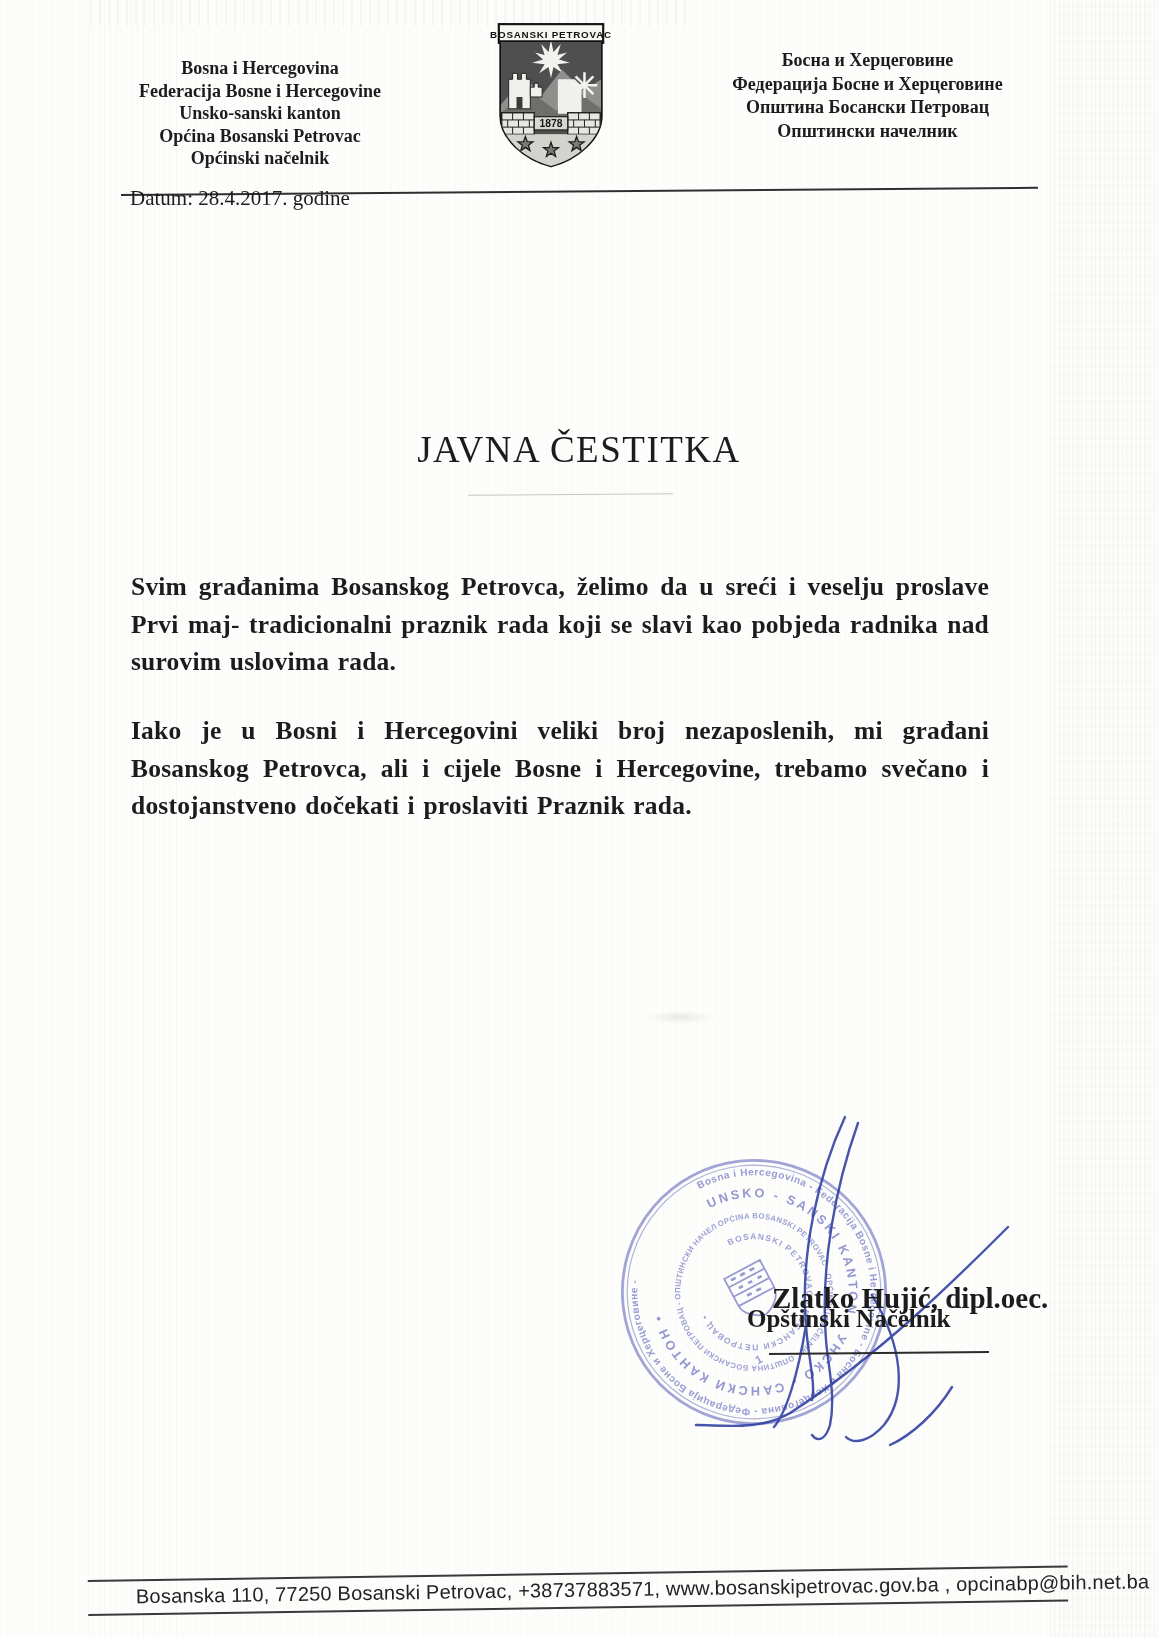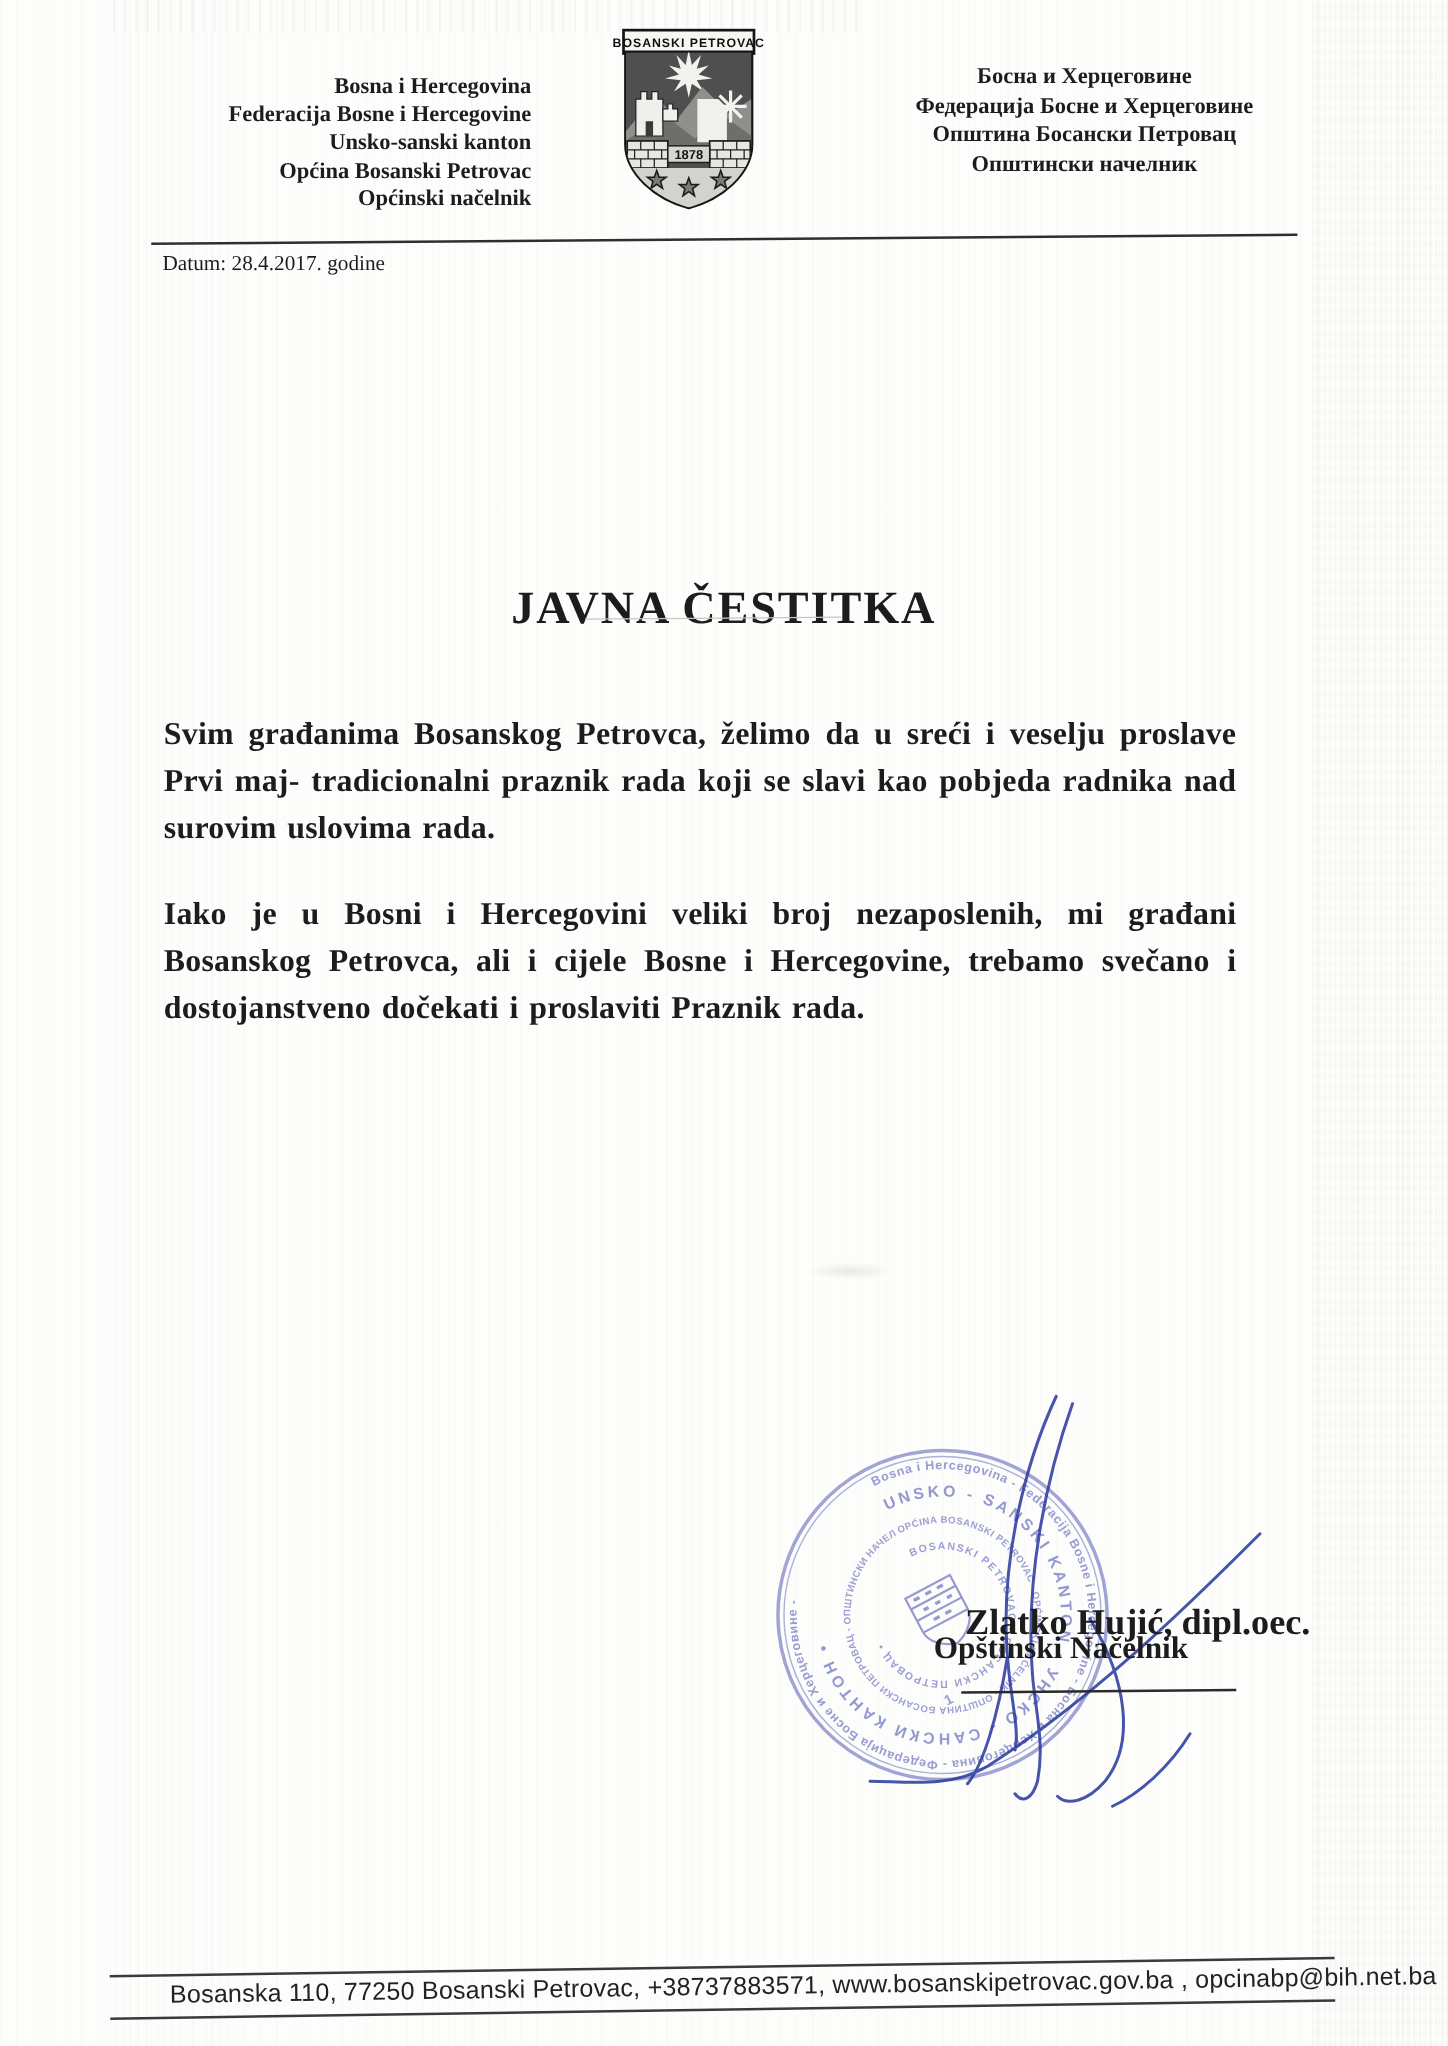--- a/index.html
+++ b/index.html
@@ -39,35 +39,35 @@
   }
   .band-top{
     left:90px;top:0;width:600px;height:26px;
     background:repeating-linear-gradient(90deg,
       rgba(60,60,60,0.10) 0 2px, transparent 2px 9px);
     opacity:.35;filter:blur(.4px);
   }
 
   
   .hdr-block{position:absolute;text-align:center;font-weight:bold;}
-  .hdr-left{left:95px;top:57px;width:330px;font-size:18px;line-height:22.5px;text-align:right;}
+  .hdr-left{left:95px;top:57px;width:330px;font-size:18px;line-height:22.5px;}
   .hdr-right{left:695px;top:49px;width:345px;font-size:18px;line-height:23.5px;}
   .hdr-line{white-space:nowrap;}
 
   .crest{position:absolute;left:487px;top:21px;width:128px;height:150px;}
 
   .hdr-rule{
     position:absolute;left:121px;top:194px;width:917px;height:0;
     border-top:2.5px solid #2f2f2f;transform:rotate(-0.45deg);transform-origin:left center;
   }
-  .date-line{position:absolute;left:130px;top:201px;font-size:17px;}
+  .date-line{position:absolute;left:130px;top:186px;font-size:21px;}
 
   .doc-title{
     position:absolute;left:0;top:428px;width:100%;text-align:center;
-    font-size:37px;font-weight:bold;letter-spacing:1.5px;margin-top:37px;
+    font-size:37px;font-weight:normal;letter-spacing:1.5px;
   }
   .title-dash{
     position:absolute;left:468px;top:494px;width:205px;height:0;
     border-top:1.5px solid #c6c6c2;transform:rotate(-0.4deg);
   }
 
   .body-par{
     position:absolute;left:131px;width:858px;
     font-size:25.5px;font-weight:bold;line-height:37.5px;
     text-align:justify;margin:0;

